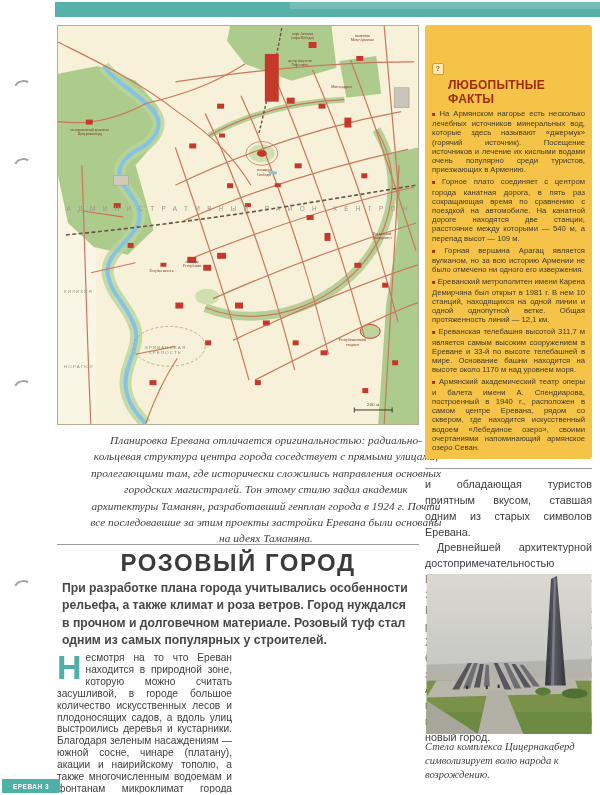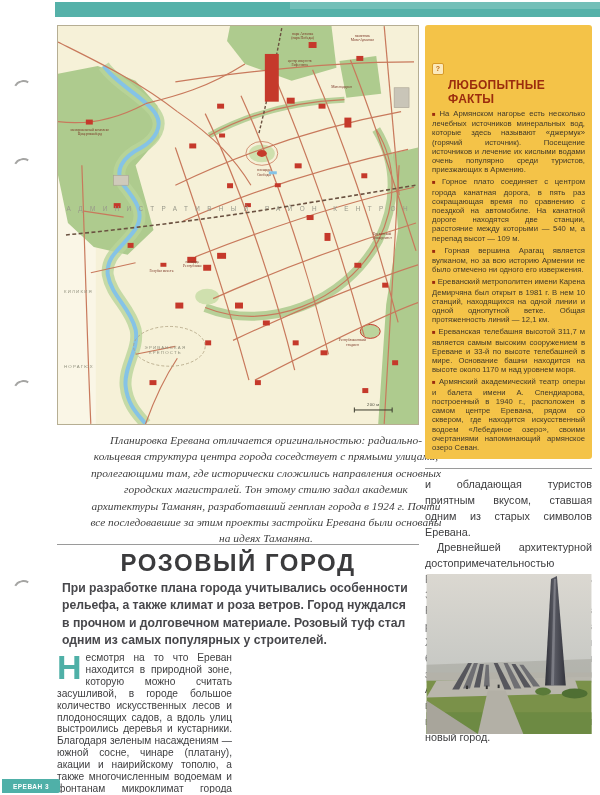--- a/index.html
+++ b/index.html
@@ -271,15 +271,16 @@
         <rect x="40" y="113" width="2" height="3.5"></rect>
           <rect x="60" y="113" width="2" height="3.5"></rect>
           <rect x="72" y="112" width="2" height="3.5"></rect>
       </g>
       <polygon points="126,5 132,2 141,113 120,113" fill="url(#stele)"></polygon>
       <polygon points="129,5 131,5 129,113 126,113" fill="#9a9aa2" opacity=".55"></polygon>
       <ellipse cx="150" cy="121" rx="13" ry="5" fill="#4f6f33"></ellipse>
       <ellipse cx="118" cy="119" rx="8" ry="4" fill="#5a7a39"></ellipse>
     </svg>
   </div>
+  <div class="photo-caption">Стела комплекса Цицернакаберд символизирует волю народа к возрождению.</div>
 
   <div class="footer-badge">ЕРЕВАН 3</div>
 </div>
 
 </body></html>

